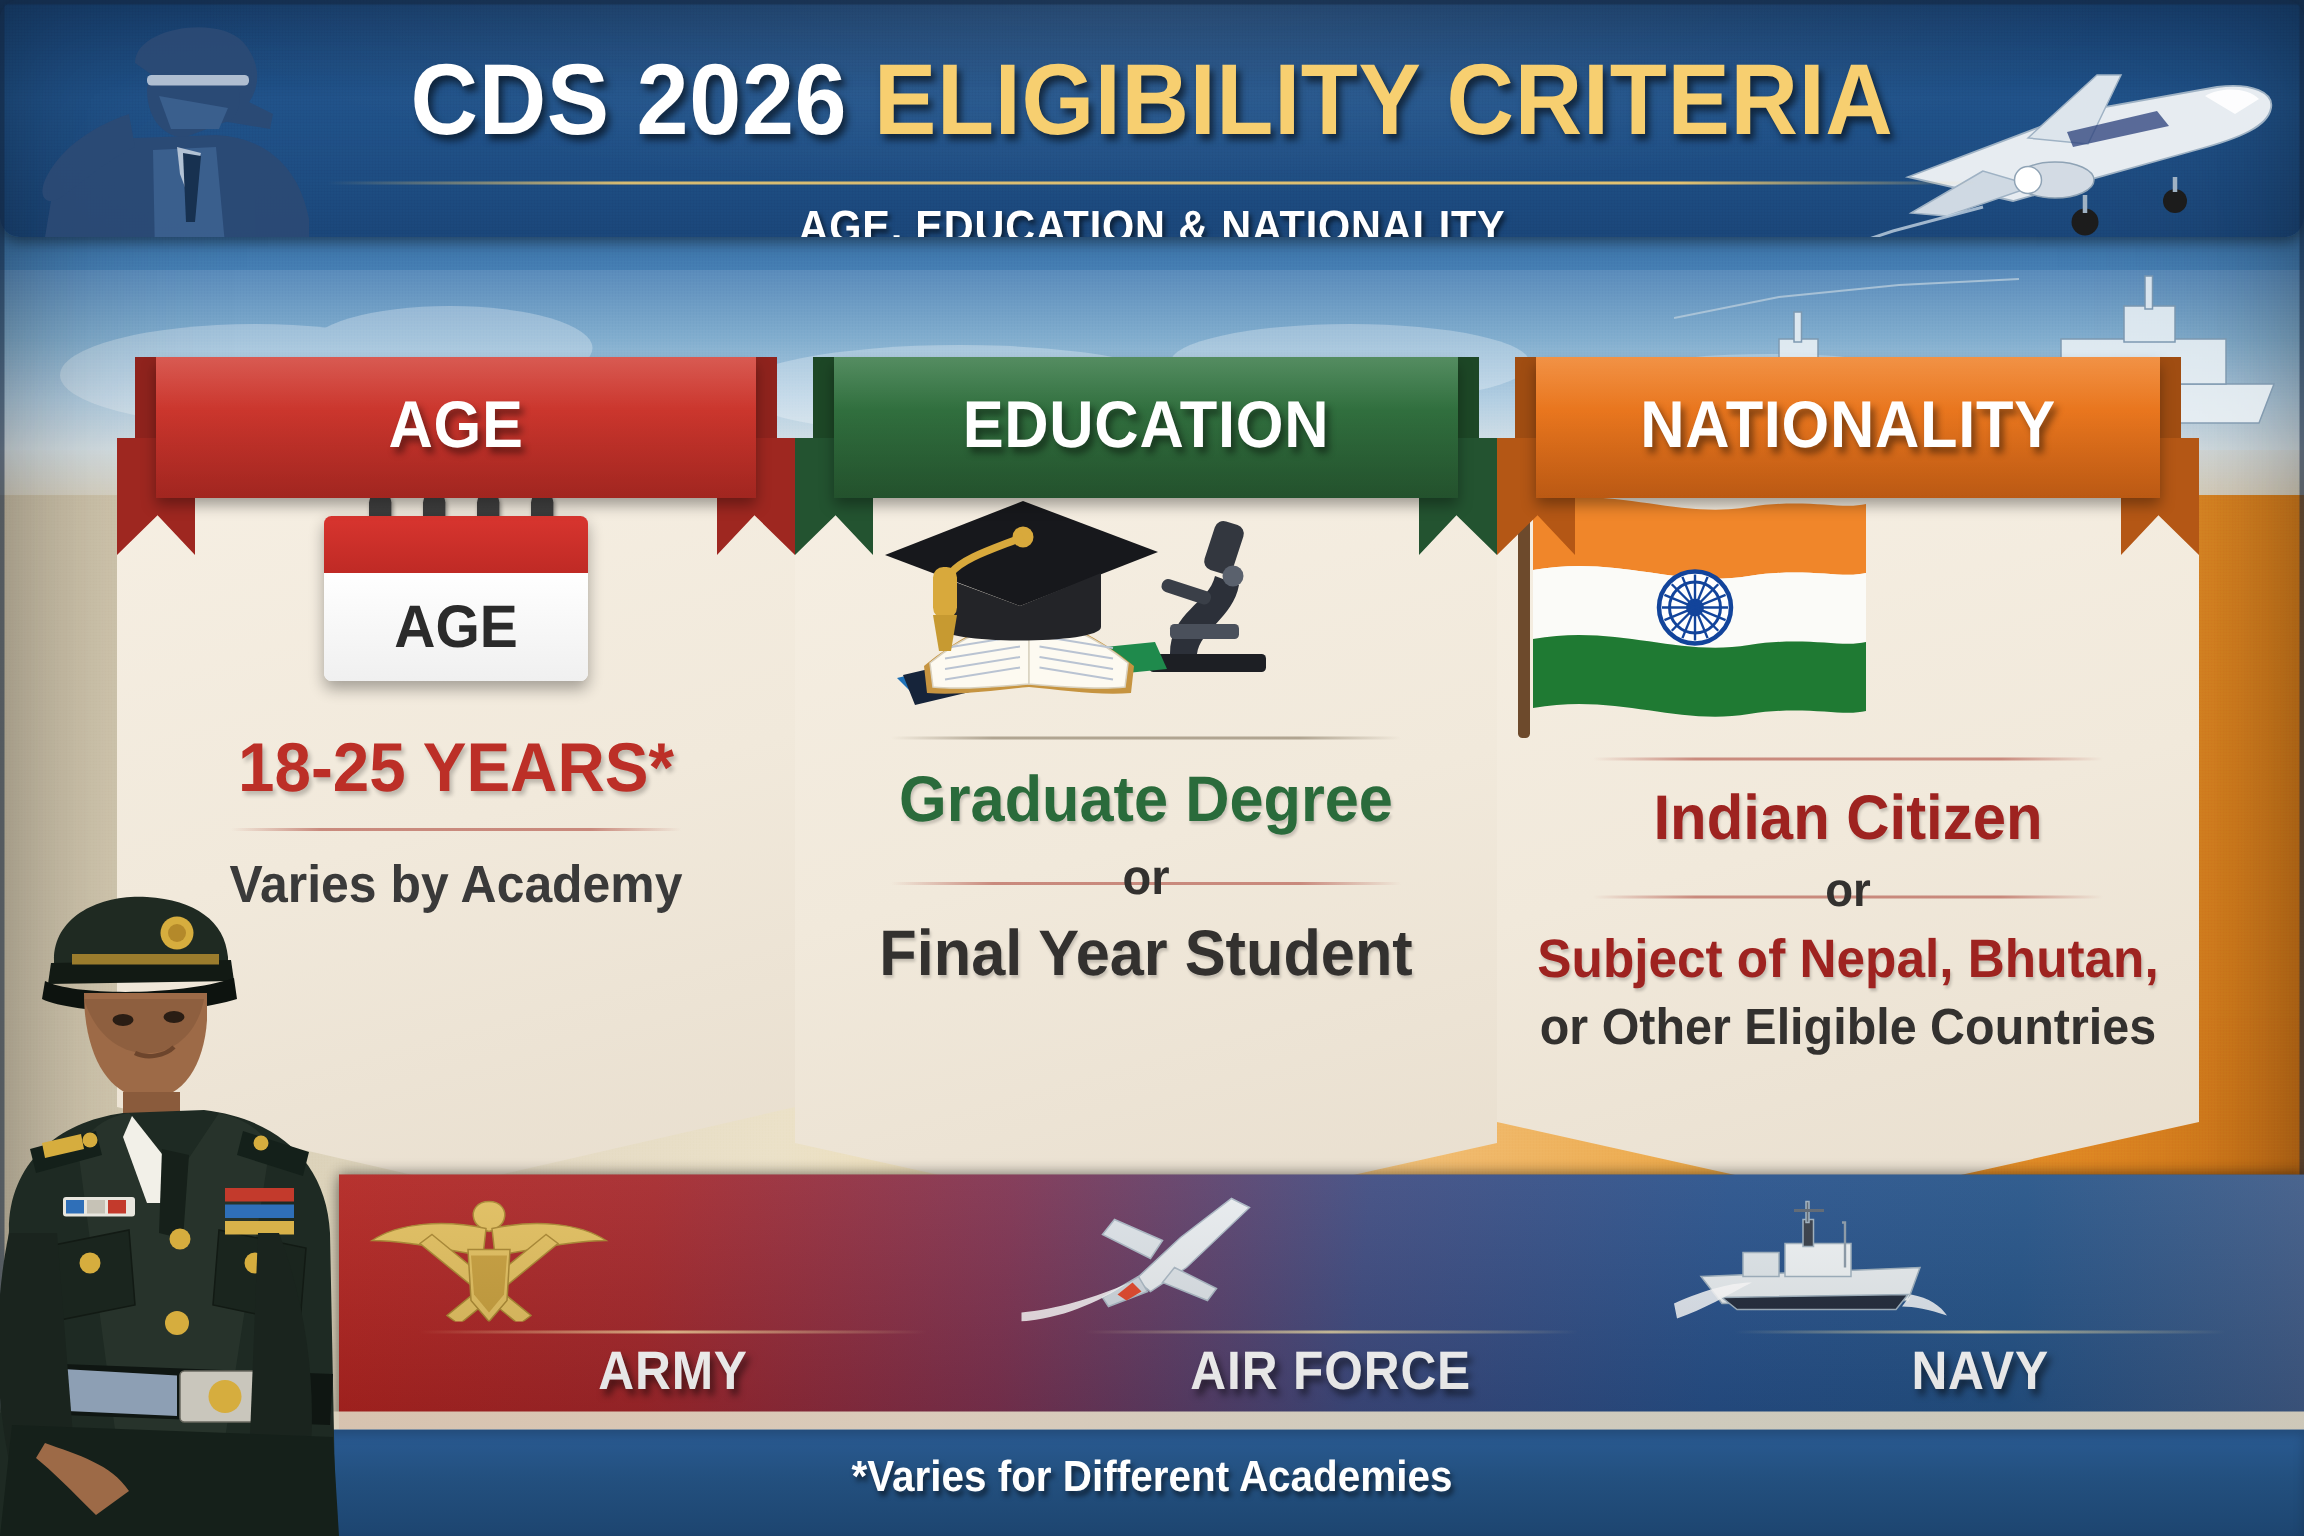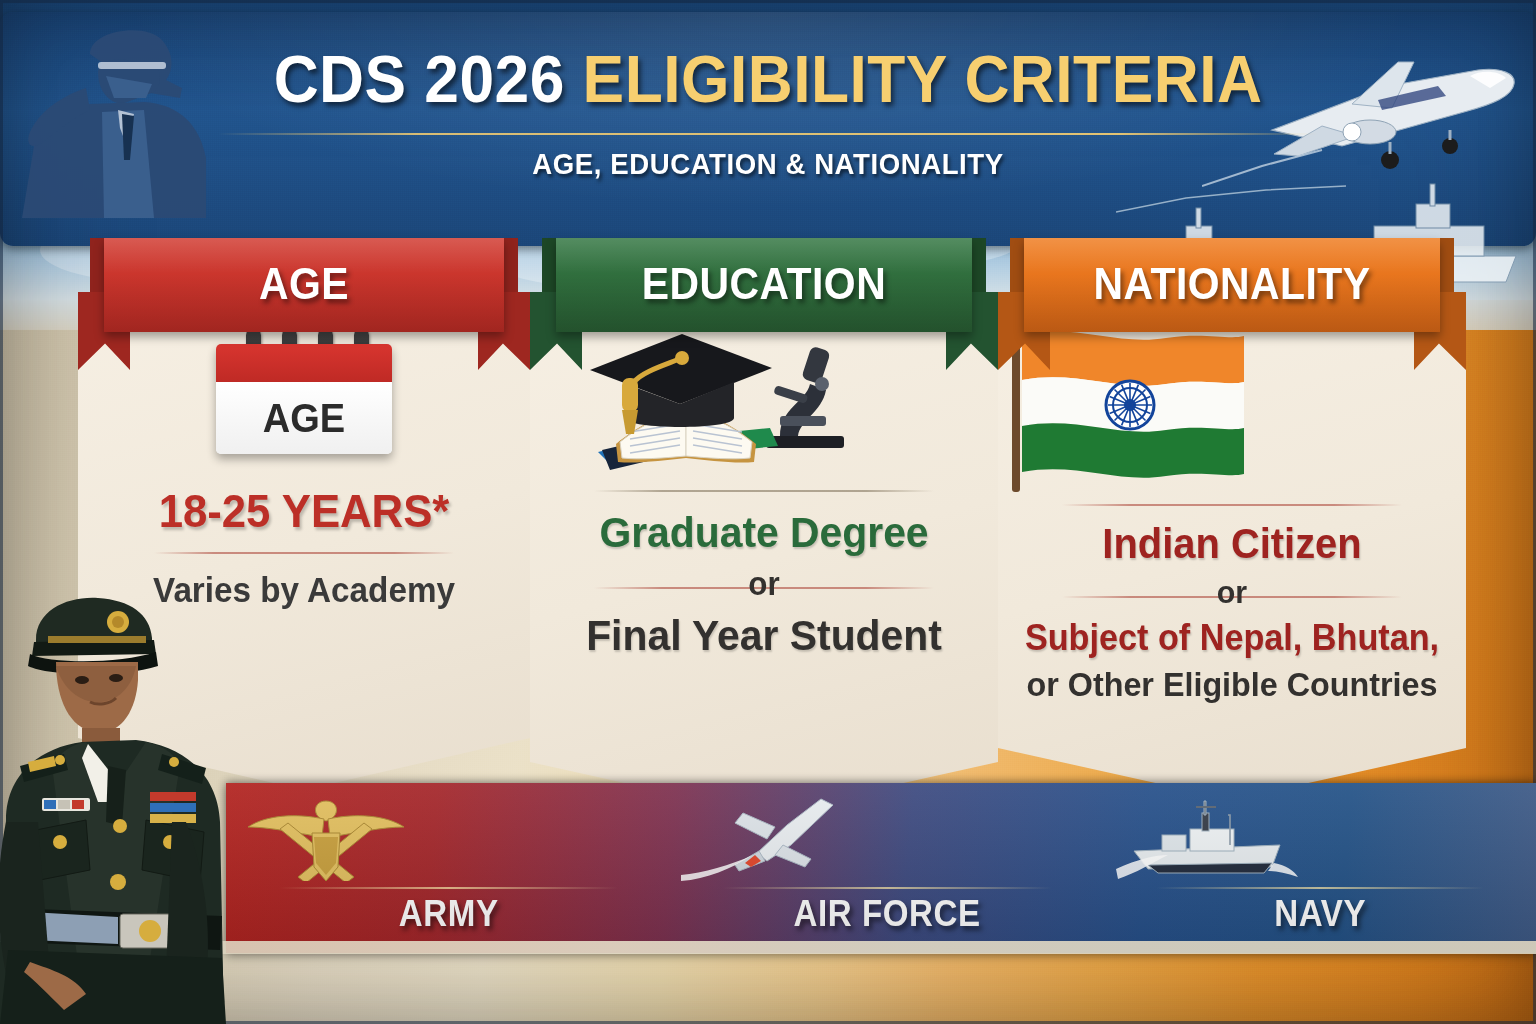--- a/index.html
+++ b/index.html
@@ -38,21 +38,21 @@
     mix-blend-mode:overlay;
   }
   .vignette{
     position:absolute; inset:0; pointer-events:none;
     box-shadow:inset 0 0 150px rgba(0,0,0,.30), inset 0 0 60px rgba(0,0,0,.18);
   }
   .frame-edge{ position:absolute; inset:0; border:3px solid rgba(20,38,64,.55); pointer-events:none; }
 
   
   .header{
-    position:absolute; left:0; top:12px; width:100%; height:234px;
+    position:absolute; left:0; top:0; width:100%; height:158px;
     background:linear-gradient(180deg,#1b4b84 0%, #1e5punch 0%, #205campo 0%);
     background:linear-gradient(180deg,#1c4a81 0%, #225690 42%, #1b4679 100%);
     box-shadow:0 3px 10px rgba(0,0,0,.45);
     overflow:hidden;
     border-radius:13px;
   }
   .header:after{
     content:""; position:absolute; inset:0;
     background:
       radial-gradient(60% 120% at 50% 0%, rgba(255,255,255,.10), rgba(255,255,255,0) 70%);
@@ -486,20 +486,23 @@
           <path d="M12 76 C34 66 52 62 64 62 C48 70 32 80 14 86 Z"></path>
           <path d="M170 70 C182 72 190 78 194 84 C182 80 172 78 164 78 Z"></path>
         </g>
       </svg>
       <div class="rule"></div>
       <div class="name">NAVY</div>
     </div>
   </div>
 
   <div class="footer-strip"></div>
+  <div class="footer">
+    <div class="txt">*Varies for Different Academies</div>
+  </div>
 
   <svg class="officer" viewBox="0 0 250 454">
 
     <g>
       <path d="M46 70 C46 40 78 26 108 28 C140 30 160 44 162 68 L162 76 L46 78 Z" fill="#1f2a22"></path>
       <path d="M44 72 L164 70 L166 84 L42 86 Z" fill="#121a14"></path>
       <path d="M40 84 C60 94 130 94 166 82 L168 96 C130 108 58 106 38 96 Z" fill="#0d130f"></path>
       <rect x="58" y="66" width="98" height="7" fill="#9b7c2d"></rect>
       <circle cx="128" cy="52" r="11" fill="#d6ad3e"></circle>
       <circle cx="128" cy="52" r="6" fill="#b4892a"></circle>

